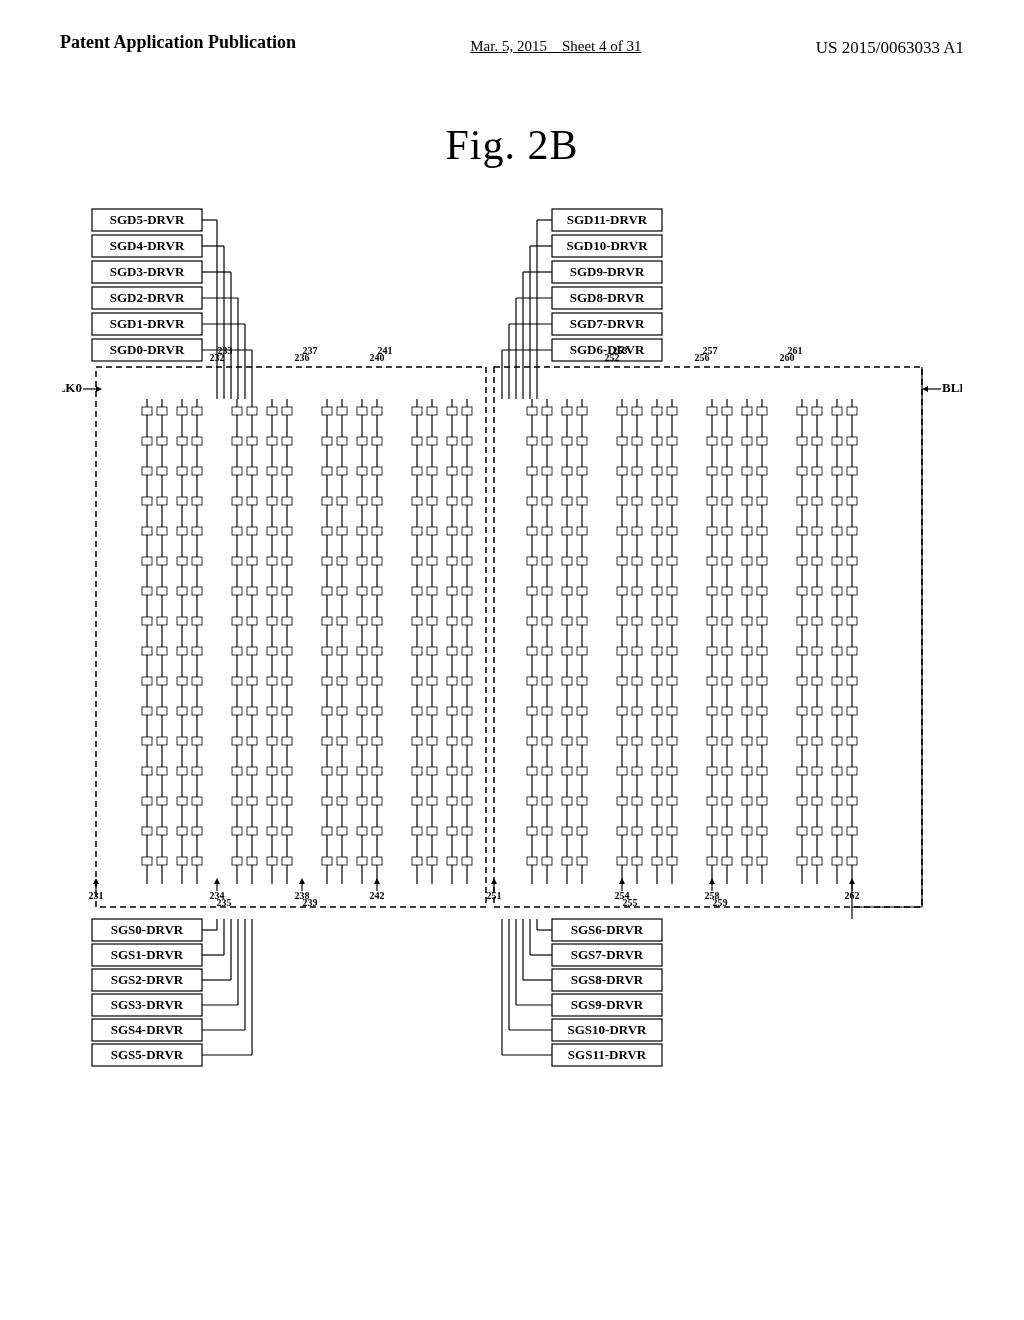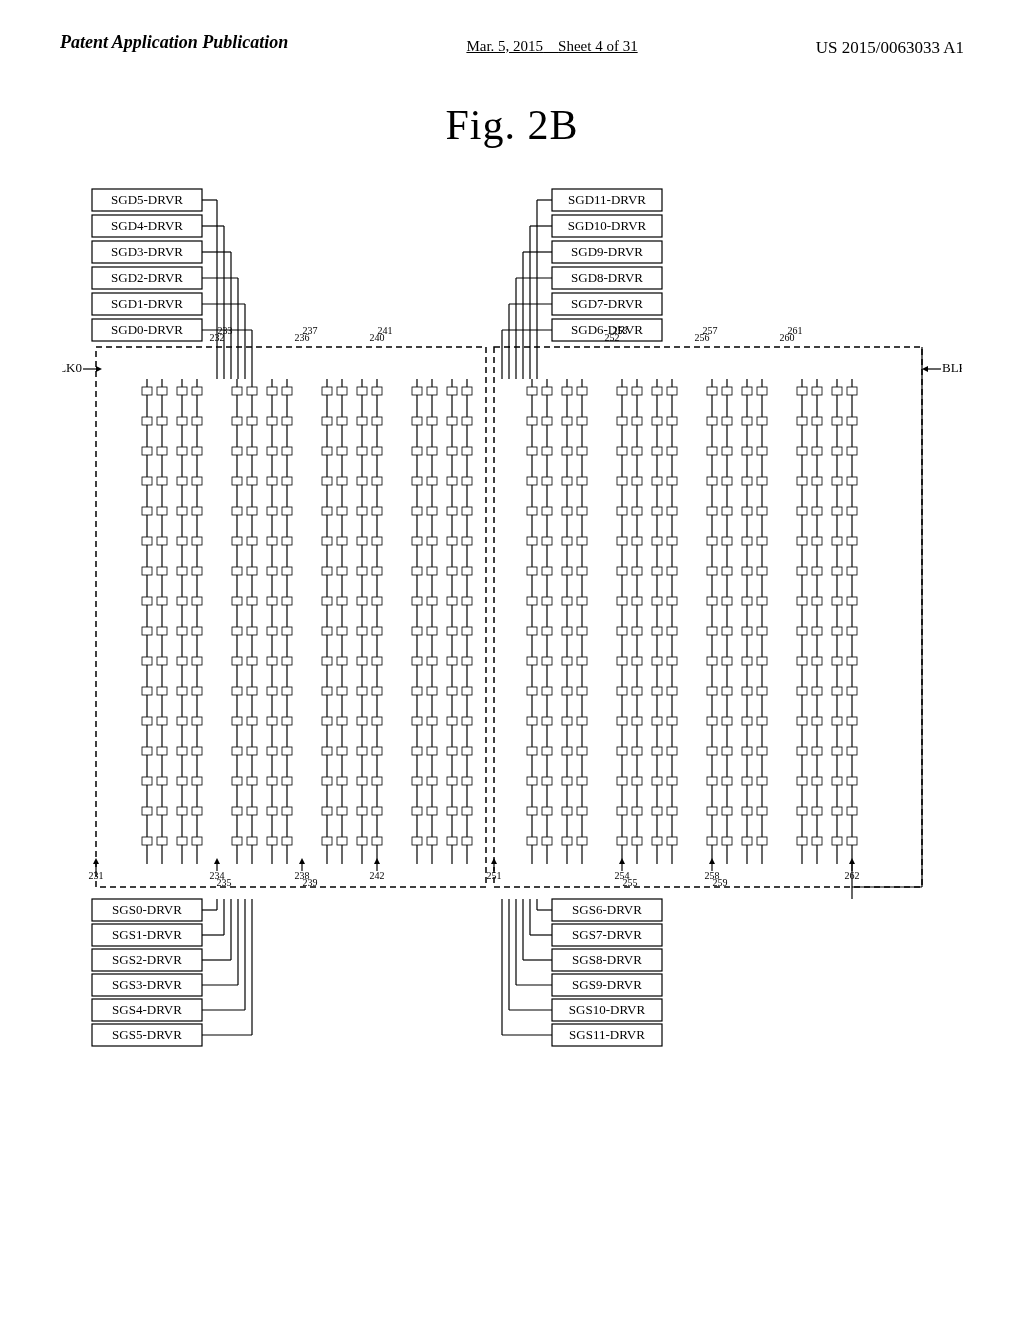--- a/index.html
+++ b/index.html
@@ -15,21 +15,20 @@
     
     .header {
       display: flex;
       justify-content: space-between;
       align-items: flex-start;
       padding: 30px 60px 0 60px;
     }
     .header-left {
       font-size: 18px;
       font-weight: bold;
-      font-style: italic;
       line-height: 1.4;
     }
     .header-center {
       font-size: 15px;
       text-align: center;
       line-height: 1.6;
       padding-top: 4px;
       text-decoration: underline;
     }
     .header-right {
@@ -37,31 +36,32 @@
       text-align: right;
       line-height: 1.6;
       padding-top: 4px;
     }
 
     
     .fig-title {
       text-align: center;
       font-size: 42px;
       font-weight: normal;
-      margin-top: 40px;
+      margin-top: 60px;
       margin-bottom: 30px;
       letter-spacing: 1px;
     }
 
     
     .diagram {
       position: relative;
       width: 900px;
       margin: 0 auto;
       height: 1060px;
+      font-weight: bold;
     }
 
     
     .diagram svg {
       position: absolute;
       top: 0;
       left: 0;
       width: 100%;
       height: 100%;
     }

